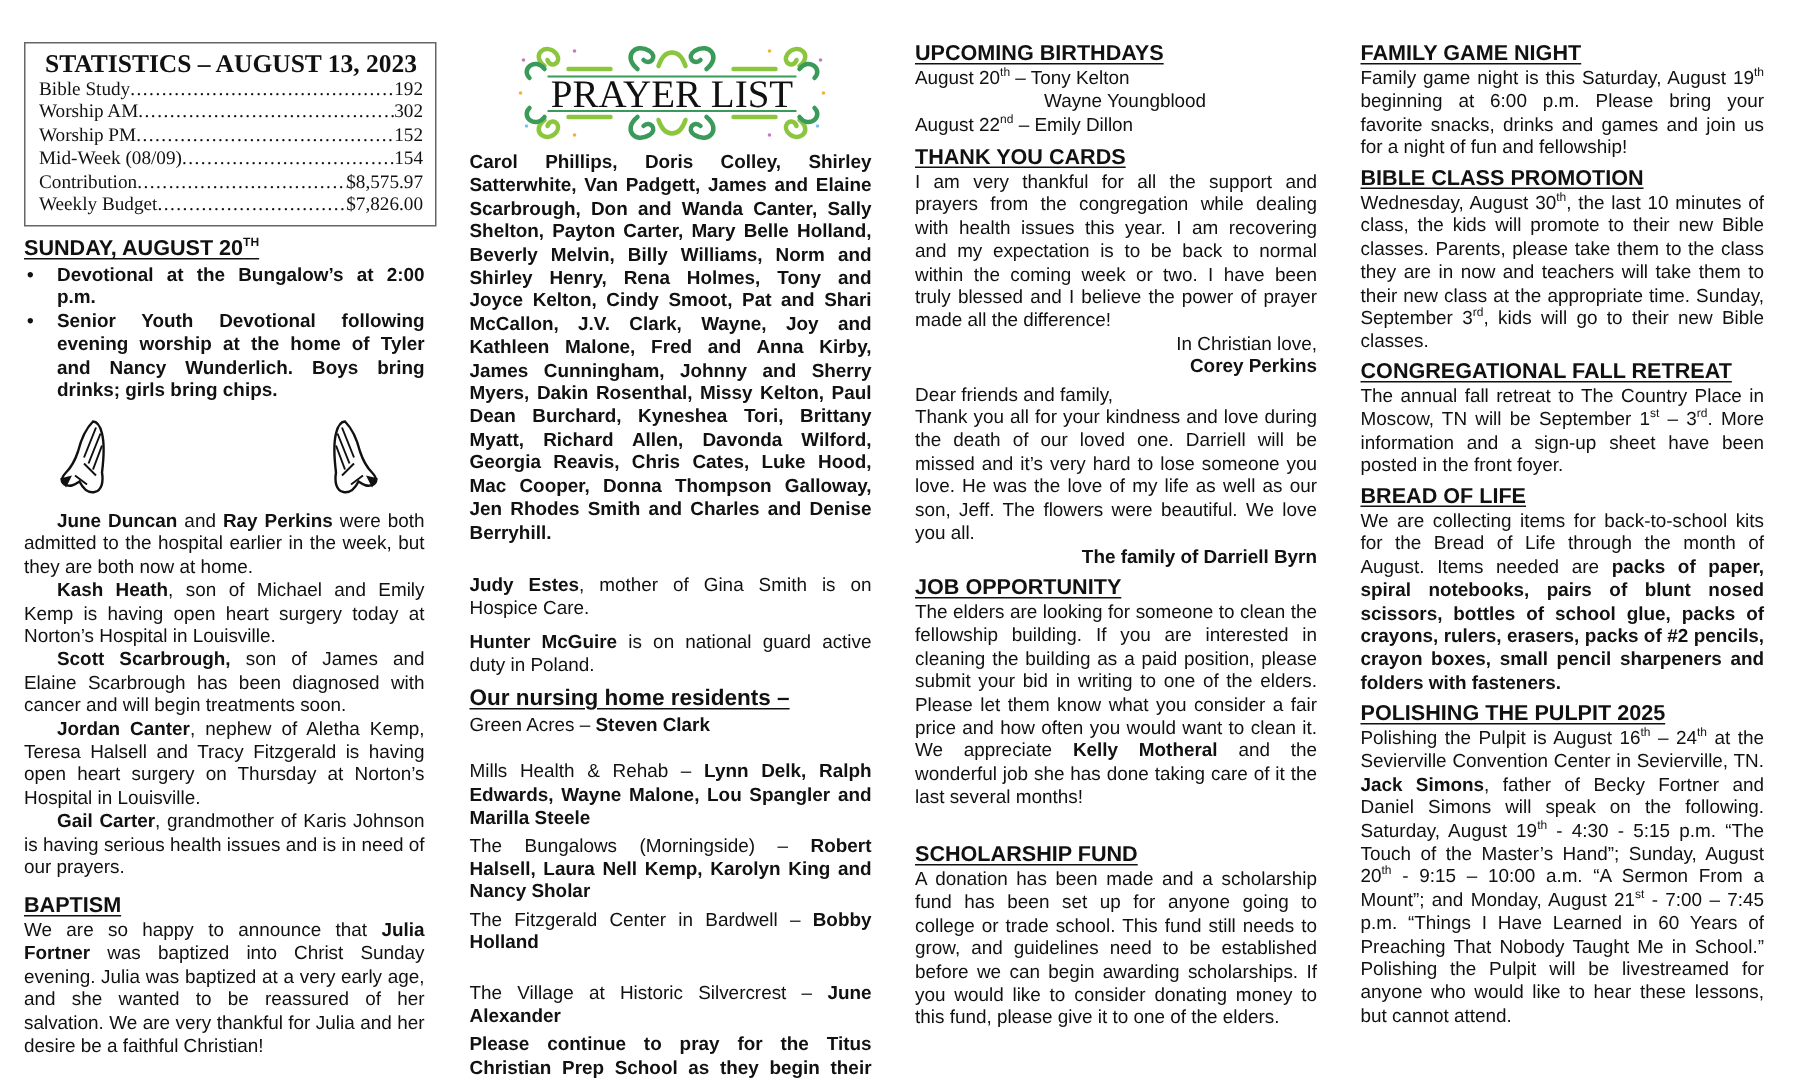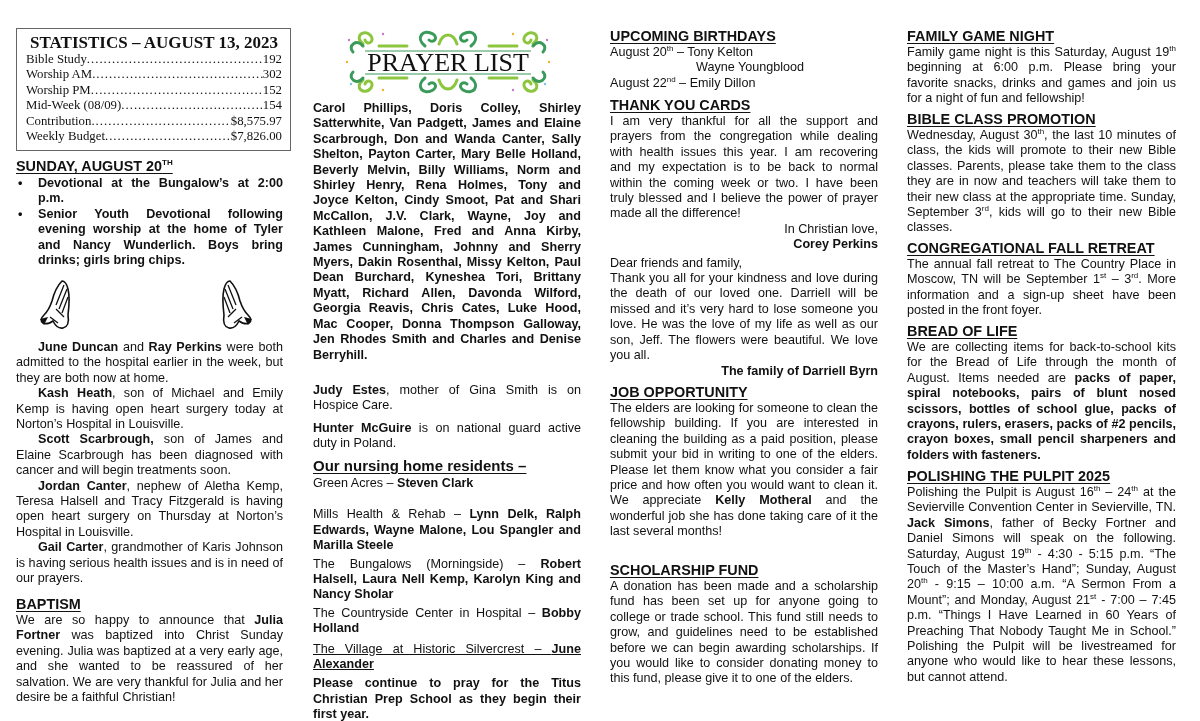--- a/index.html
+++ b/index.html
@@ -174,22 +174,22 @@
   <div class="prayer-names">Carol Phillips, Doris Colley, Shirley Satterwhite, Van Padgett, James and Elaine Scarbrough, Don and Wanda Canter, Sally Shelton, Payton Carter, Mary Belle Holland, Beverly Melvin, Billy Williams, Norm and Shirley Henry, Rena Holmes, Tony and Joyce Kelton, Cindy Smoot, Pat and Shari McCallon, J.V. Clark, Wayne, Joy and Kathleen Malone, Fred and Anna Kirby, James Cunningham, Johnny and Sherry Myers, Dakin Rosenthal, Missy Kelton, Paul Dean Burchard, Kyneshea Tori, Brittany Myatt, Richard Allen, Davonda Wilford, Georgia Reavis, Chris Cates, Luke Hood, Mac Cooper, Donna Thompson Galloway, Jen Rhodes Smith and Charles and Denise Berryhill.</div>
 
   <p class="col2-p" style="top:383px;"><b>Judy Estes</b><span>, mother of Gina Smith is on Hospice Care.</span></p>
   <p class="col2-p" style="top:421px;"><b>Hunter McGuire</b><span> is on national guard active duty in Poland.</span></p>
 
   <div class="col2-p" style="top:457px;">
     <div class="nursing-title">Our nursing home residents –</div>
     <p class="just" style="margin-top:1px;"><span>Green Acres – </span><b>Steven Clark</b></p>
     <p class="just" style="margin-top:16px;"><span>Mills Health &amp; Rehab – </span><b>Lynn Delk, Ralph Edwards, Wayne Malone, Lou Spangler and Marilla Steele</b></p>
     <p class="just" style="margin-top:3px;"><span>The Bungalows (Morningside) – </span><b>Robert Halsell, Laura Nell Kemp, Karolyn King and Nancy Sholar</b></p>
-    <p class="just" style="margin-top:3px;"><span>The Countryside Center in Hospital – </span><b>Bobby Holland</b></p>
-    <p class="just" style="margin-top:5px;text-decoration:underline;"><span>The Village at Historic Silvercrest – </span><b>June Alexander</b></p>
+    <p class="just" style="margin-top:3px;"><span>The Fitzgerald Center in Bardwell – </span><b>Bobby Holland</b></p>
+    <p class="just" style="margin-top:18px;"><span>The Village at Historic Silvercrest – </span><b>June Alexander</b></p>
     <p class="just b" style="margin-top:4px;">Please continue to pray for the Titus Christian Prep School as they begin their first year.</p>
   </div>
 </div>
 
 <div id="col3" class="col">
   <div class="c3" style="top:28px;">
     <div class="sec-title">UPCOMING BIRTHDAYS</div>
     <div><span>August 20</span><sup>th</sup> – <span>Tony Kelton</span></div>
     <div class="indent-name">Wayne Youngblood</div>
     <div><span>August 22</span><sup>nd</sup> – <span>Emily Dillon</span></div>

